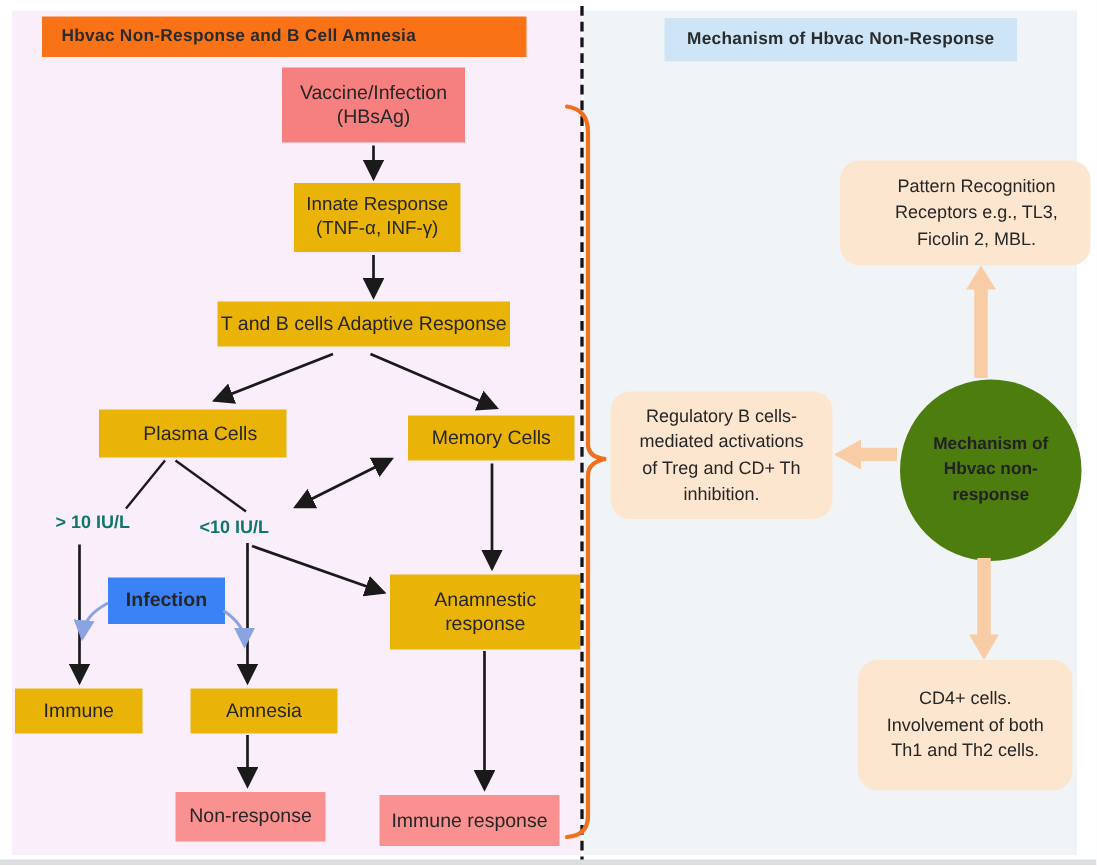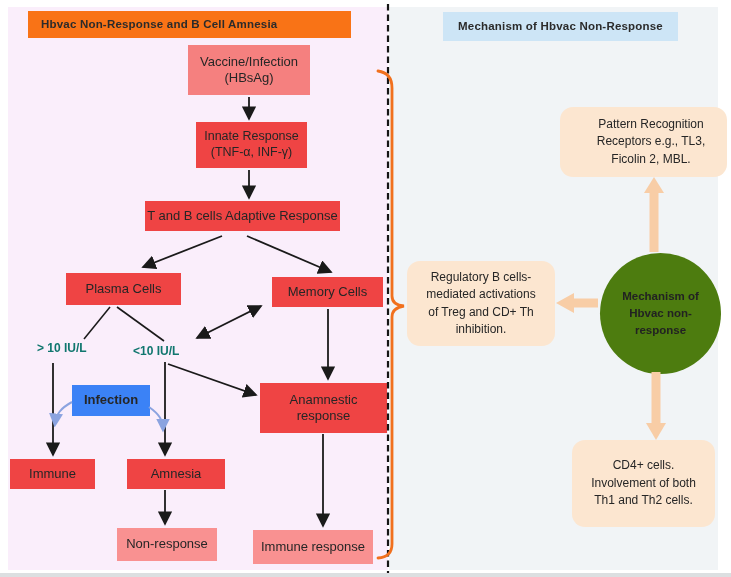--- a/index.html
+++ b/index.html
@@ -13,29 +13,29 @@
   #right-panel{left:389px;top:7px;width:329px;height:563px;background:#f1f4f6;}
   #bottom-edge{position:absolute;left:0;top:573px;width:731px;height:4px;background:#dcdfe1;}
   .box{
     position:absolute;display:flex;align-items:center;justify-content:center;
     text-align:center;color:#262626;white-space:pre-line;line-height:1.25;
     font-size:13px;
   }
   .title{font-weight:700;font-size:11.5px;color:#2b2b2b;letter-spacing:.2px;}
   #left-title{left:28px;top:11px;width:323px;height:27px;background:#f97316;justify-content:flex-start;padding-left:13px;box-sizing:border-box;white-space:nowrap;}
   #right-title{left:443px;top:12px;width:235px;height:29px;background:#cde5f6;}
-  .peach{background:#ef4444;}
+  .peach{background:#eab308;}
   .salmon{background:#f5807f;}
   .salmon2{background:#f99191;}
   .orange{background:#3b82f6;}
   .rounded-peach{background:#fce6d0;border-radius:13px;font-size:12px;line-height:1.45;}
   #node-vaccine{left:188px;top:45px;width:122px;height:50px;}
   #node-innate{left:196px;top:122px;width:111px;height:46px;font-size:12.5px;}
   #node-adaptive{left:145px;top:201px;width:195px;height:30px;}
-  #node-plasma{left:66px;top:273px;width:115px;height:32px;}
+  #node-plasma{left:66px;top:273px;width:115px;height:32px;padding-left:10px;}
   #node-memory{left:272px;top:277px;width:111px;height:30px;}
   #node-infection{left:72px;top:385px;width:78px;height:31px;font-weight:700;}
   #node-immune{left:10px;top:459px;width:85px;height:30px;}
   #node-amnesia{left:127px;top:459px;width:98px;height:30px;}
   #node-anamnestic{left:260px;top:383px;width:127px;height:50px;}
   #node-non-response{left:117px;top:528px;width:100px;height:33px;}
   #node-immune-response{left:253px;top:530px;width:120px;height:34px;}
   .iul{position:absolute;font-size:12px;font-weight:700;color:#0f766e;white-space:nowrap;}
   #label-gt10{left:37px;top:341px;}
   #label-lt10{left:133px;top:344px;}

